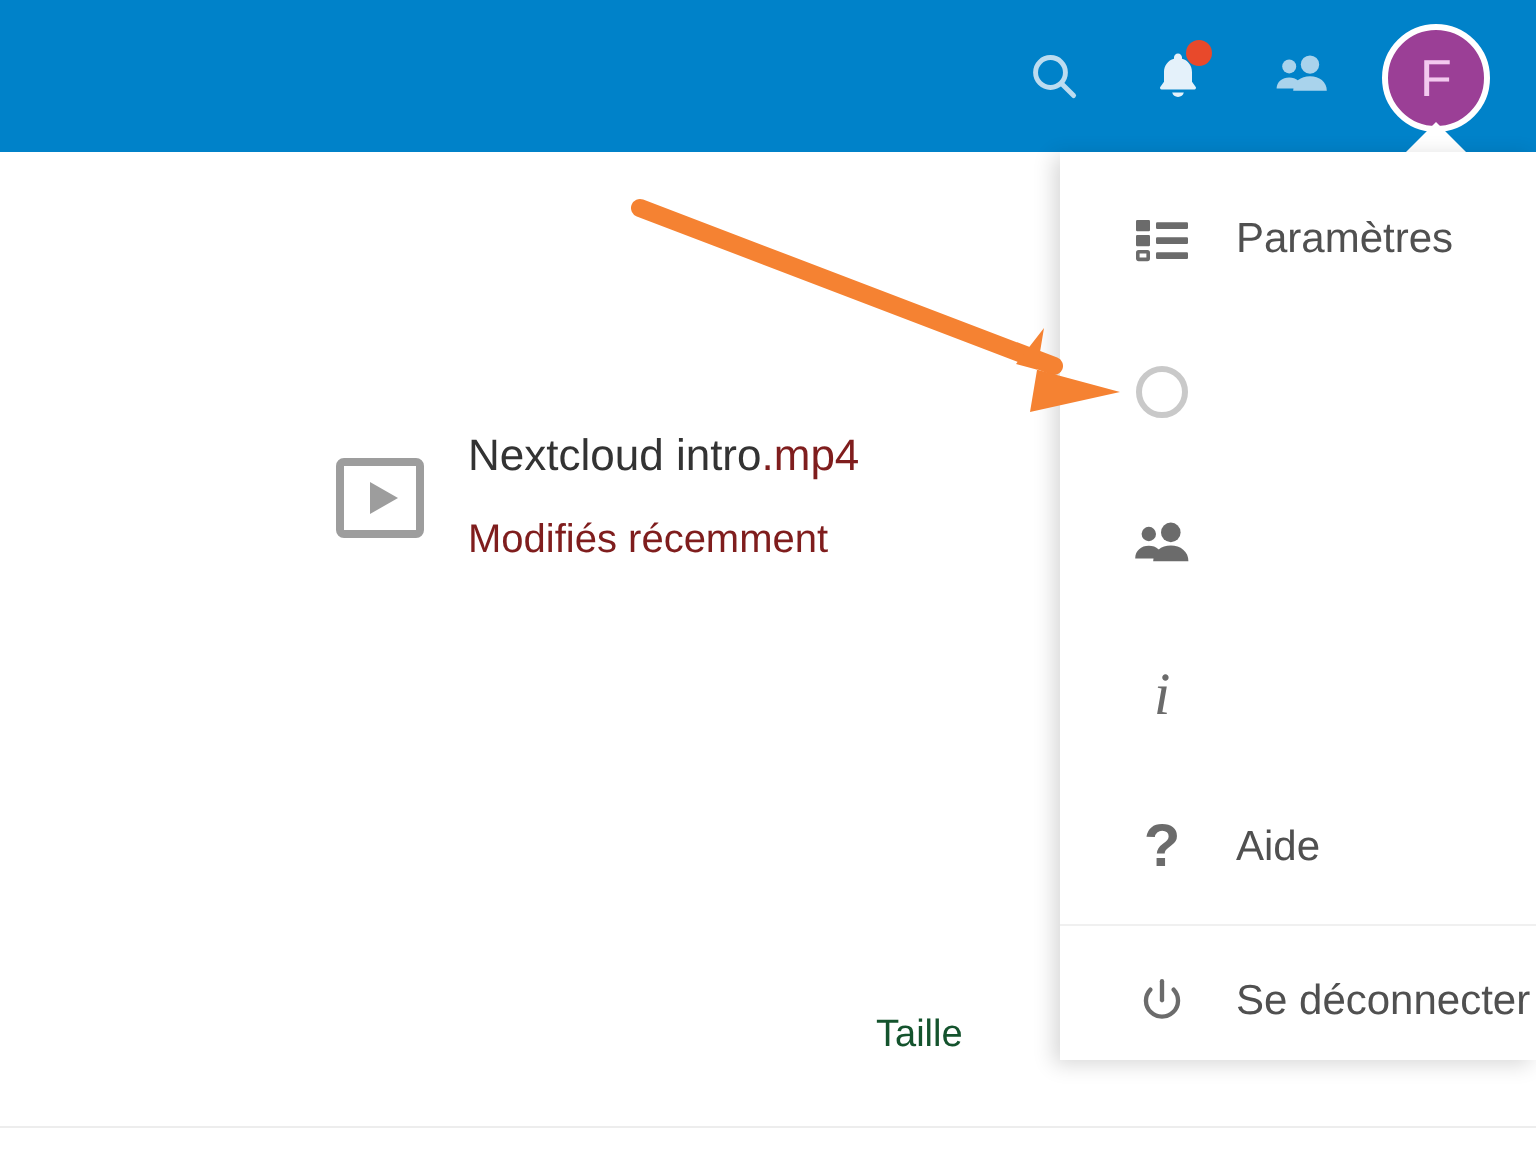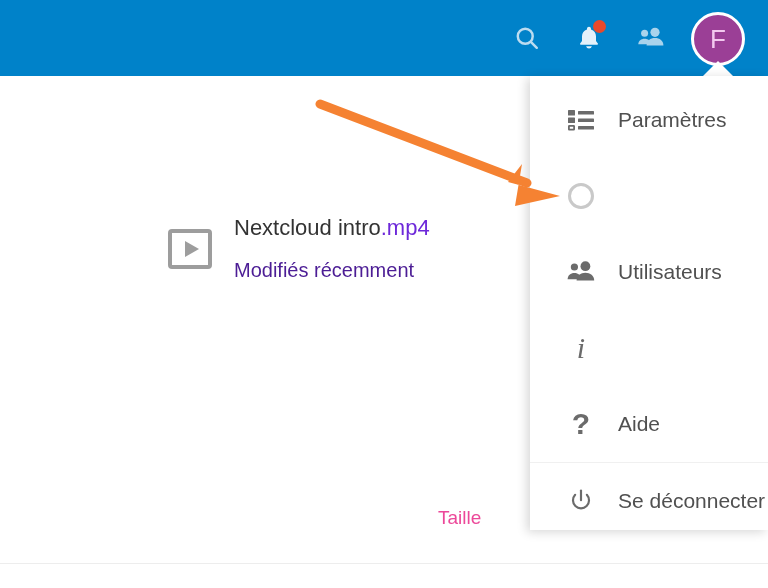--- a/index.html
+++ b/index.html
@@ -135,35 +135,35 @@
     display: flex;
     flex-direction: column;
     justify-content: center;
   }
   .file-name {
     font-size: 22px;
     color: #333333;
     line-height: 1.25;
     white-space: nowrap;
   }
-  .file-ext { color: #6d28d9; }
+  .file-ext { color: #7f1d1d; }
   .file-sub {
     font-size: 20px;
-    color: #4c1d95;
+    color: #7f1d1d;
     line-height: 1.35;
     margin-top: 15px;
     white-space: nowrap;
   }
 
   .size-header {
     position: absolute;
     left: 438px;
     top: 431px;
     font-size: 19px;
-    color: #ec4899;
+    color: #14532d;
   }
 
   .divider {
     position: absolute;
     left: 0;
     width: 768px;
     height: 1px;
     background: #ededed;
   }
   .divider.d1 { top: 487px; }
@@ -353,21 +353,20 @@
 
     <div class="menu-item">
       <span class="menu-icon">
         <svg width="30" height="24" viewBox="0 0 30 24" fill="#6b6b6b">
           <circle cx="8.4" cy="7.0" r="3.6"></circle>
           <path d="M1.6 19.2c0-3.9 3.0-6.3 6.8-6.3s6.8 2.4 6.8 6.3z"></path>
           <circle cx="19.4" cy="6.2" r="4.9"></circle>
           <path d="M10.6 20.6c0-5.0 4.0-7.9 8.8-7.9s8.8 2.9 8.8 7.9z"></path>
         </svg>
       </span>
-      <span class="menu-label">Utilisateurs</span>
     </div>
 
     <div class="menu-item">
       <span class="menu-icon">
         <span class="glyph-i">i</span>
       </span>
     </div>
 
     <div class="menu-item">
       <span class="menu-icon">

